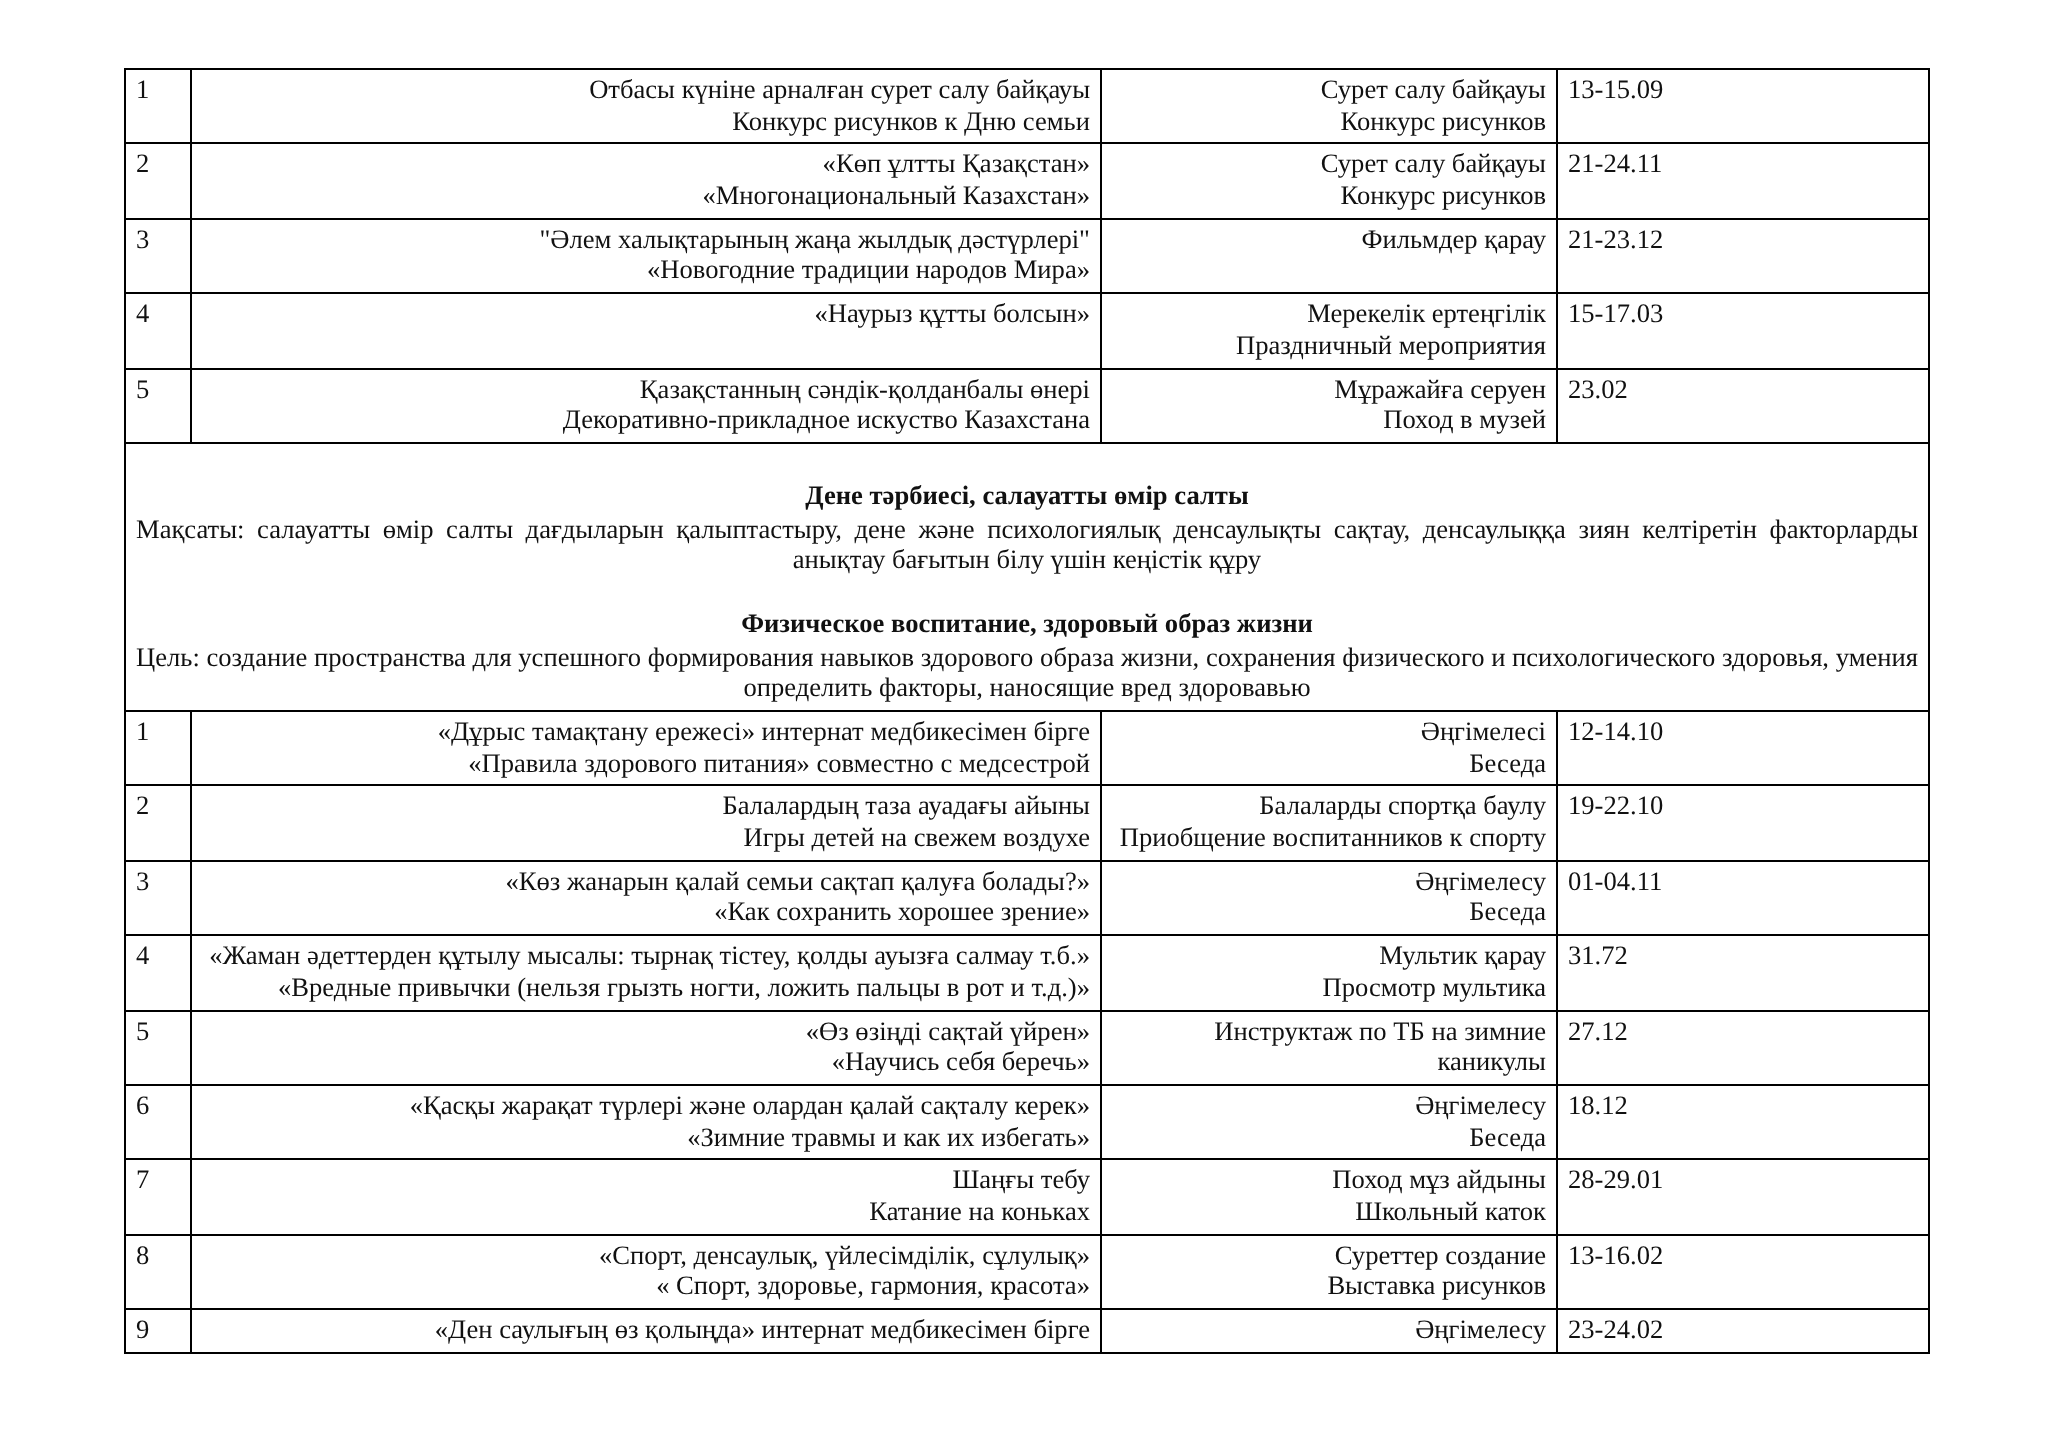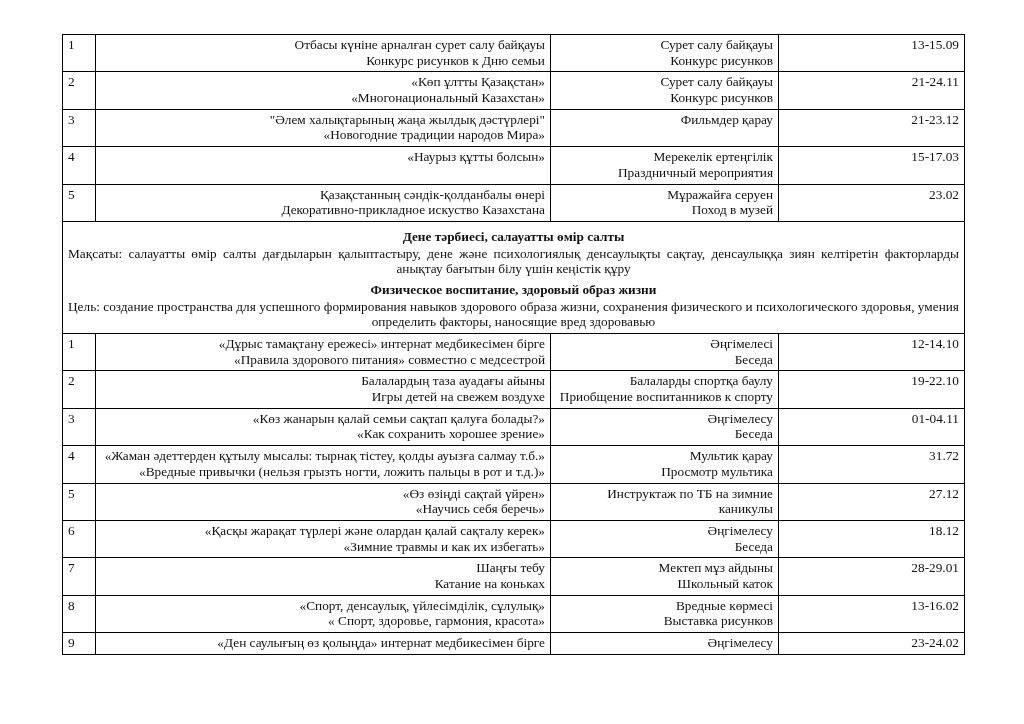--- a/index.html
+++ b/index.html
@@ -39,33 +39,33 @@
   col.c-form { width: 228px; }
   col.c-date { width: 186px; }
   td.num {
     text-align: left;
     padding-left: 6px;
   }
   td.name, td.form {
     text-align: left;
   }
   td.date {
-    text-align: right;
+    text-align: left;
     padding-left: 7px;
   }
   .ln { display: block; text-align: right; }
   .section-cell {
     text-align: center;
     padding: 3px 10px 4px 10px;
   }
   .section-title {
     font-weight: bold;
     display: block;
     text-align: center;
-    margin: 5px 0 1px 0;
+    margin: 16px 0 1px 0;
   }
   .section-para {
     display: block;
     text-align: center;
     margin: 0;
   }
   .section-para.justify {
     text-align: justify;
     text-align-last: center;
   }
@@ -232,34 +232,34 @@
         <td class="date">18.12</td>
       </tr>
 
       <tr>
         <td class="num">7</td>
         <td class="name">
           <span class="ln">Шаңғы тебу</span>
           <span class="ln">Катание на коньках</span>
         </td>
         <td class="form">
-          <span class="ln">Мектеп мұз айдыны</span>
+          <span class="ln">Поход мұз айдыны</span>
           <span class="ln">Школьный каток</span>
         </td>
         <td class="date">28-29.01</td>
       </tr>
 
       <tr>
         <td class="num">8</td>
         <td class="name">
           <span class="ln">«Спорт, денсаулық, үйлесімділік, сұлулық»</span>
           <span class="ln">« Спорт, здоровье, гармония, красота»</span>
         </td>
         <td class="form">
-          <span class="ln">Вредные көрмесі</span>
+          <span class="ln">Суреттер создание</span>
           <span class="ln">Выставка рисунков</span>
         </td>
         <td class="date">13-16.02</td>
       </tr>
 
       <tr>
         <td class="num">9</td>
         <td class="name">
           <span class="ln">«Ден саулығың өз қолыңда» интернат медбикесімен бірге</span>
         </td>

